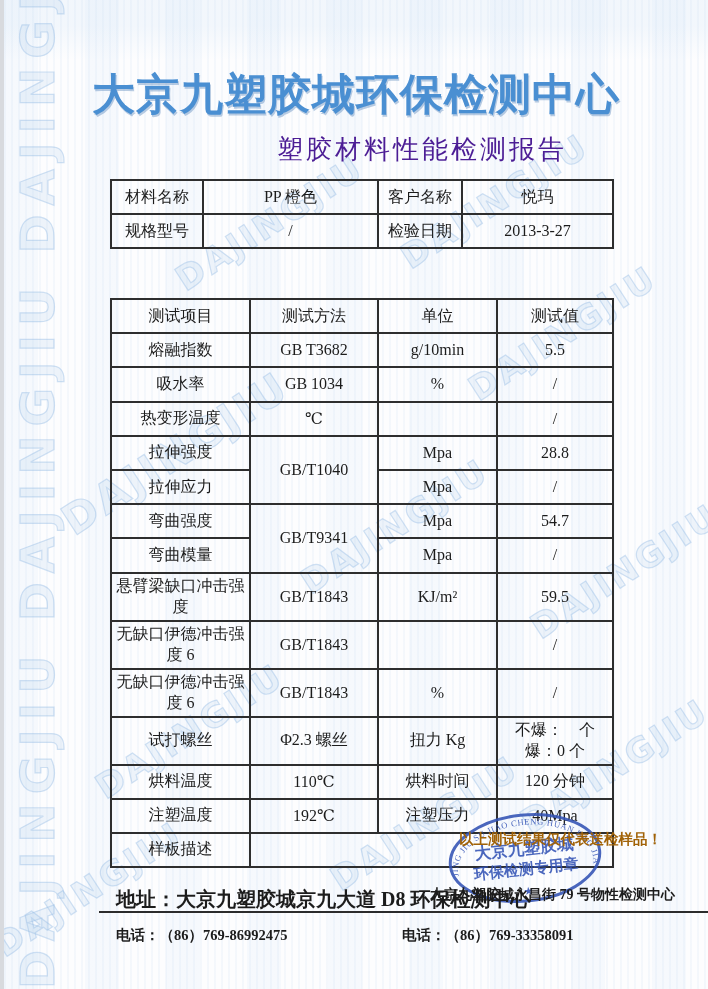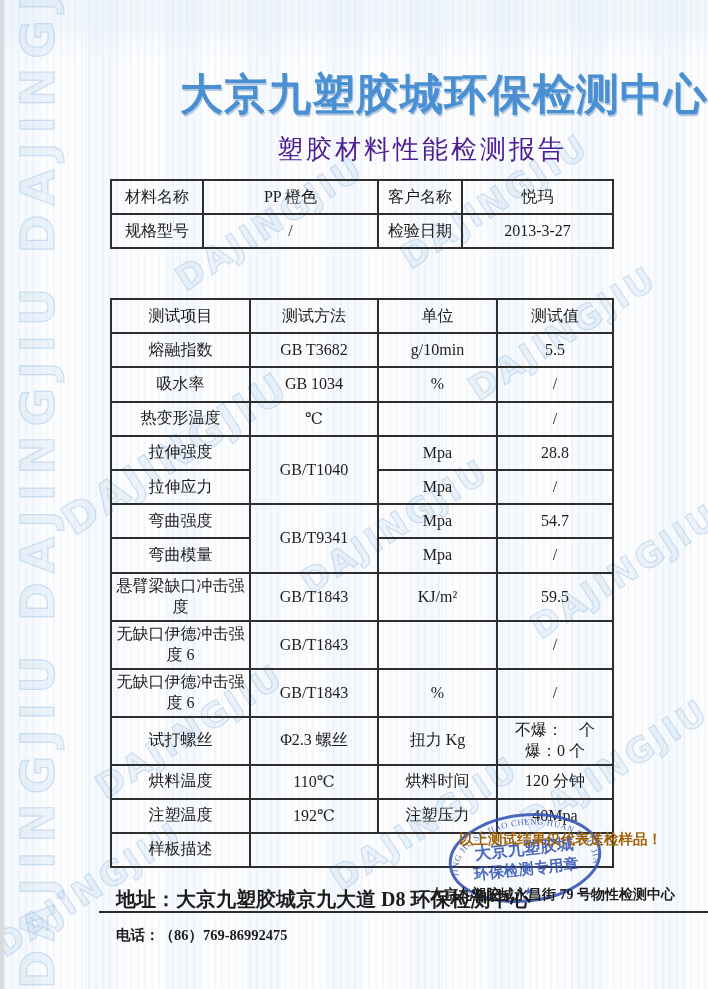--- a/index.html
+++ b/index.html
@@ -28,21 +28,21 @@
     letter-spacing:3px; white-space:nowrap; z-index:1;
   }
   .wm-d { font-size:34px; transform:rotate(-33deg); transform-origin:left center; }
   .wm-left {
     top:0; left:6px; width:989px; font-size:47px; letter-spacing:9px;
     transform-origin:0 0; transform:rotate(-90deg) translateX(-989px);
     text-align:center;
   }
   
   .title {
-    position:absolute; top:66px; left:0; width:100%; text-align:right;
+    position:absolute; top:66px; left:0; width:100%; text-align:center;
     font-size:43px; font-weight:bold; letter-spacing:1px;
     color:var(--title_blue,#4a8fd2);
     text-shadow:1px 2px 0 rgba(58,112,176,.35);
     z-index:2;
   }
   .subtitle {
     position:absolute; top:132px; left:273px;
     font-size:26px; letter-spacing:3px; color:#4c1d95; z-index:2;
   }
   
@@ -221,13 +221,14 @@
       <text x="80" y="84" font-size="11" text-anchor="middle">★</text>
     </g>
   </svg>
 
   <div class="disclaimer">以上测试结果仅代表送检样品！</div>
 
   <div class="addr-left">地址：大京九塑胶城京九大道 D8 环保检测中心</div>
   <div class="addr-right">大京九塑胶城永昌街 79 号物性检测中心</div>
   <div class="foot-line"></div>
   <div class="tel-left">电话：（86）769-86992475</div>
+  <div class="tel-right">电话：（86）769-33358091</div>
 </div>
 
 </body></html>

